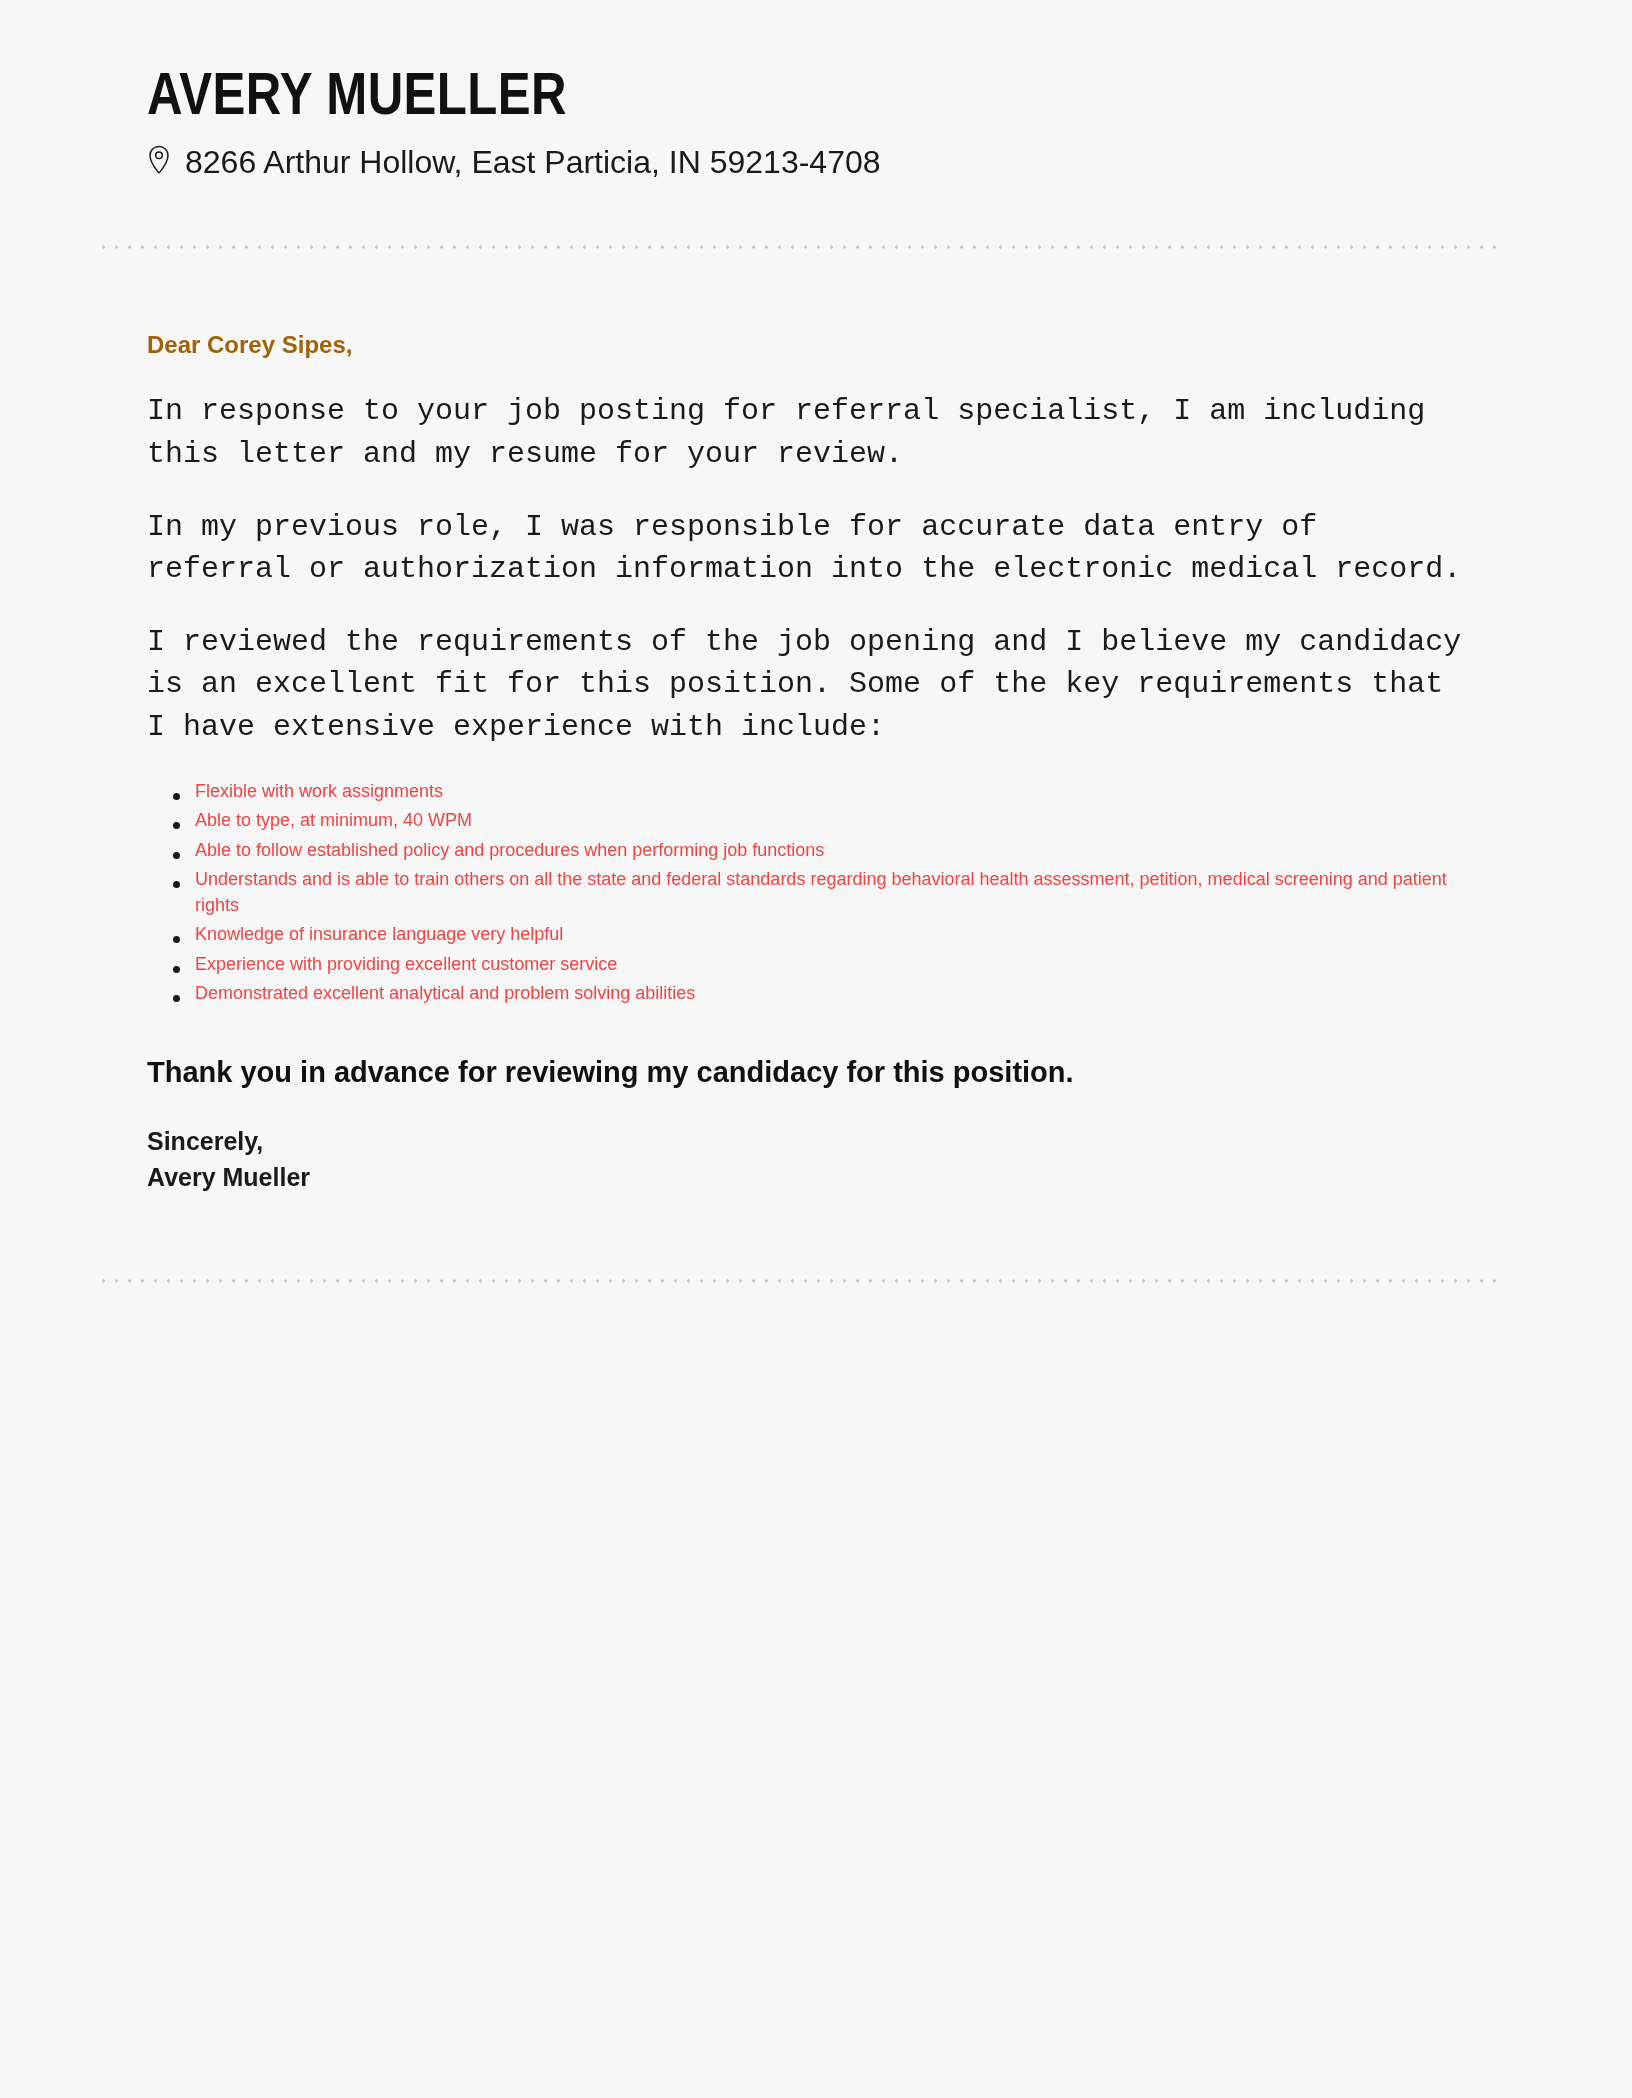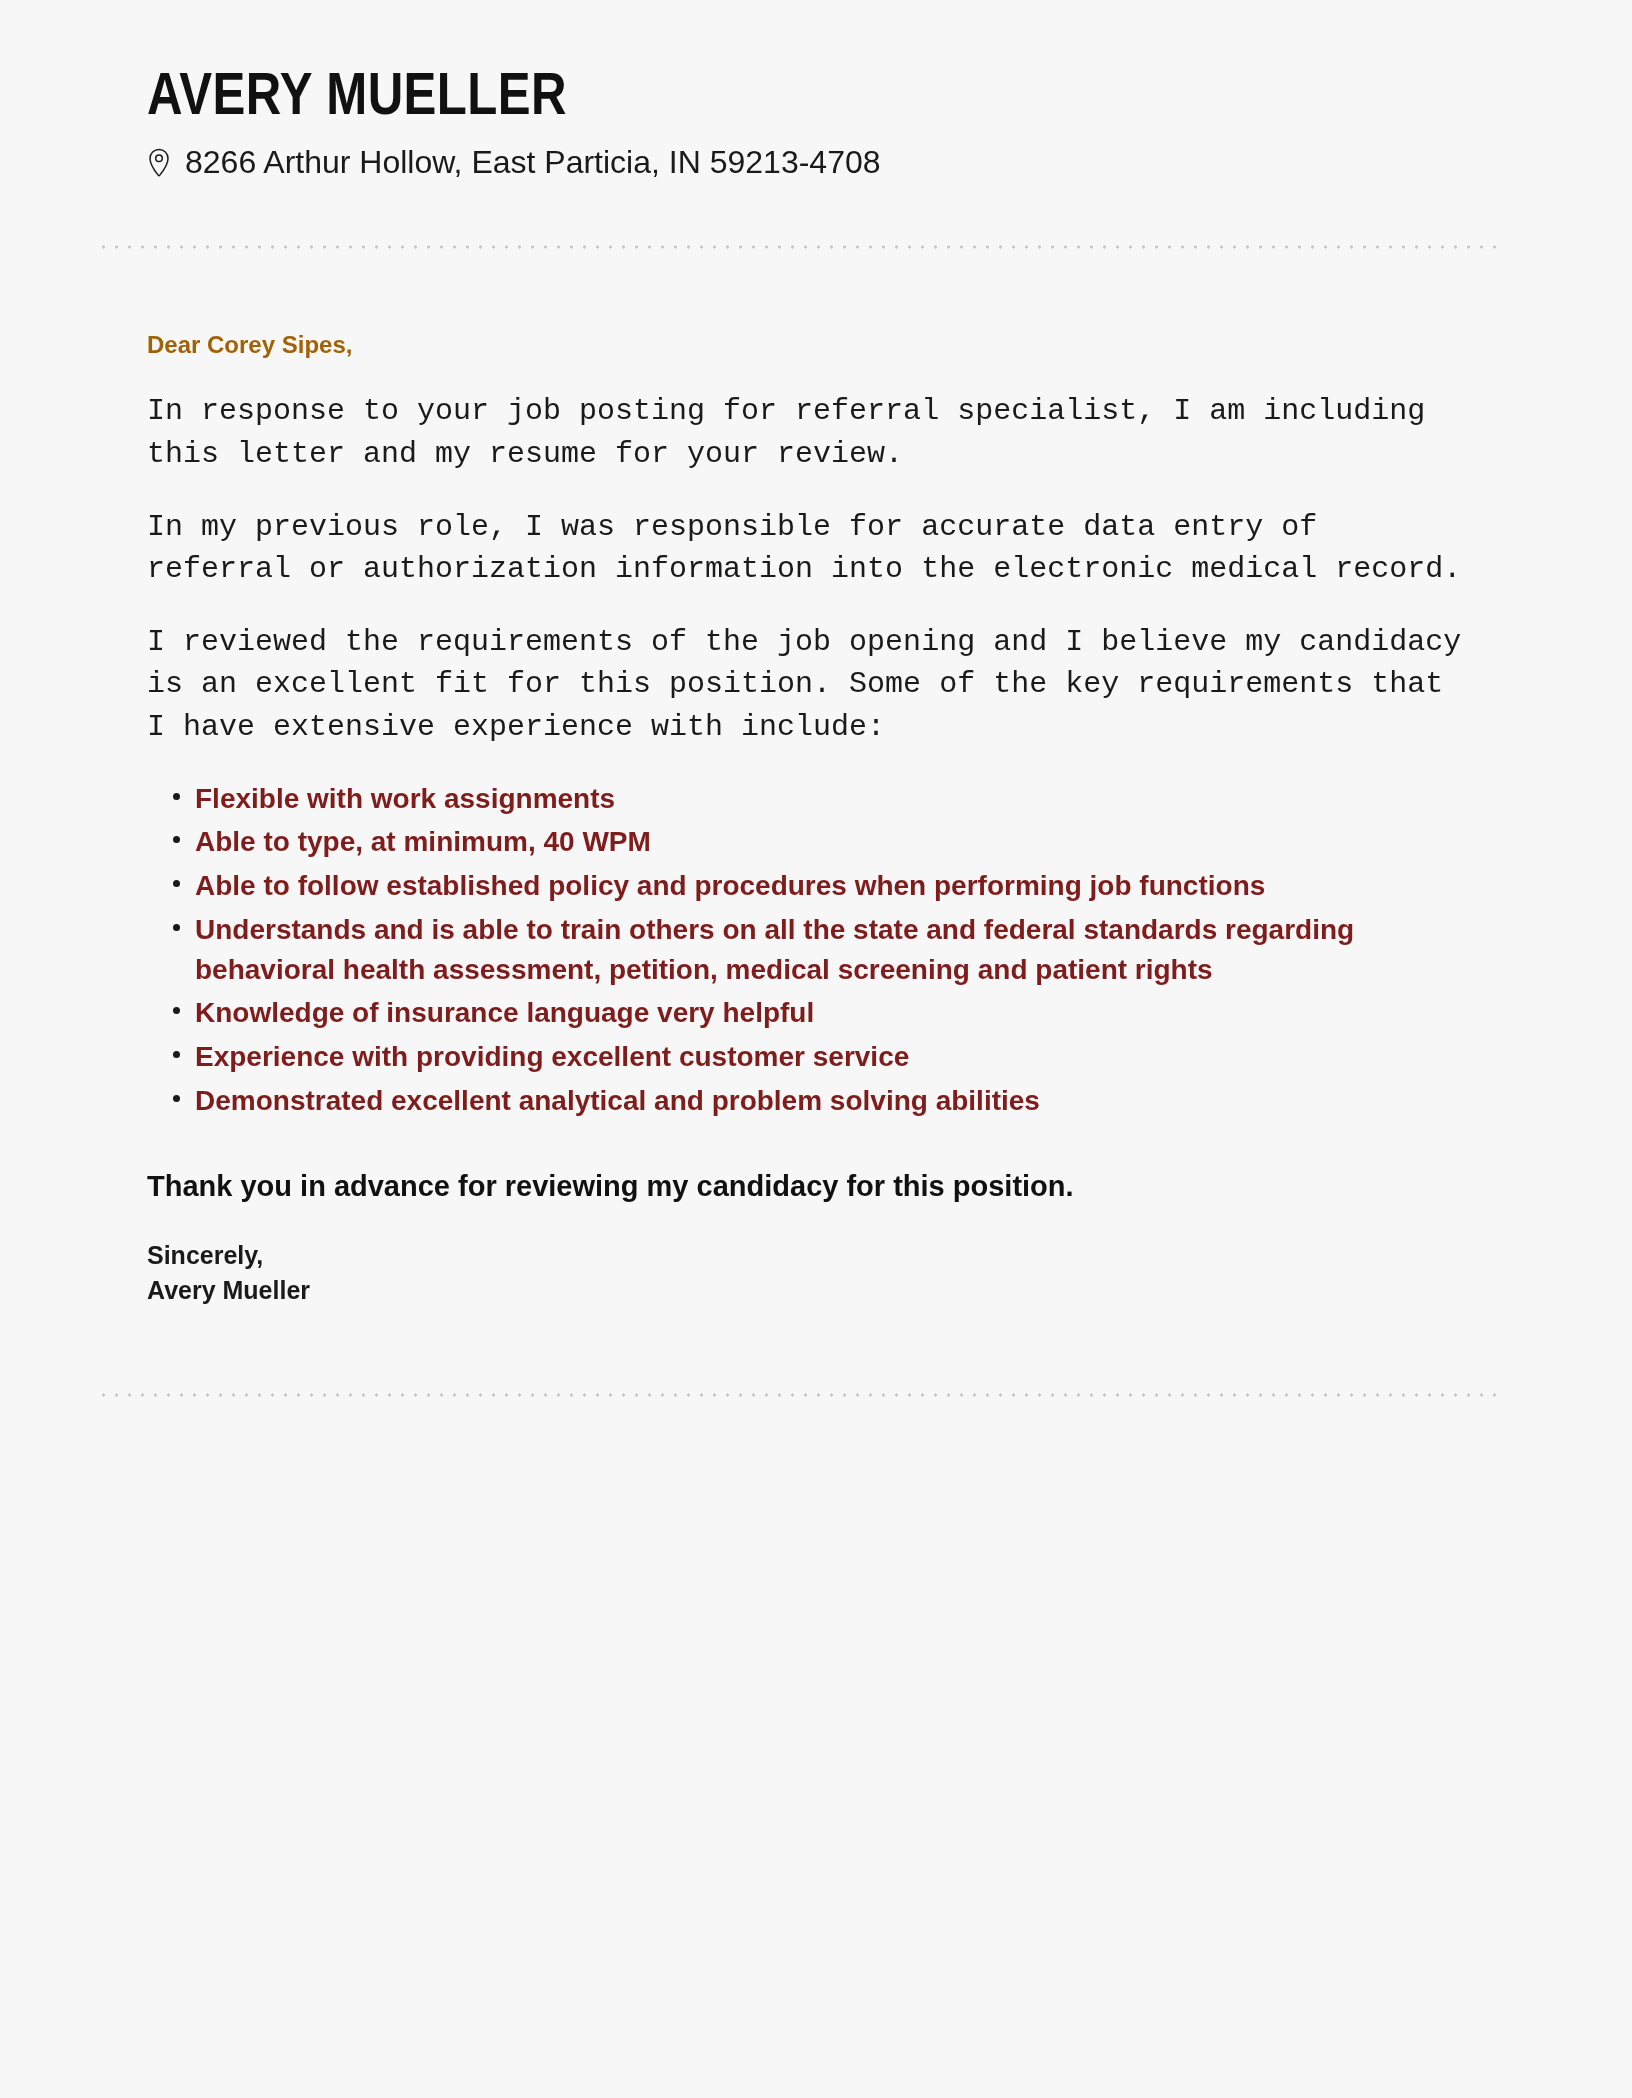--- a/index.html
+++ b/index.html
@@ -33,21 +33,21 @@
     letter-spacing: 0.5px;
     color: #111111;
     line-height: 1.08;
     margin: 0;
     transform: scaleX(0.82);
     transform-origin: left center;
     white-space: nowrap;
   }
   .contact-line {
     display: flex;
-    align-items: center;
+    align-items: flex-start;
     margin-top: 16px;
     gap: 14px;
   }
   .pin-icon {
     width: 24px;
     height: 30px;
     flex: 0 0 auto;
     display: block;
     margin-top: 2px;
   }
@@ -92,26 +92,25 @@
     font-family: Liberation Mono, monospace;
   }
   .req-list {
     list-style: none;
     margin: 30px 0 0 0;
     padding: 0;
     max-width: 1300px;
   }
   .req-item {
     position: relative;
-    font-size: 28px;
-    color: #7f1d1d;
+    font-size: 18px;
+    color: #ef4444;
     line-height: 1.42;
     padding-left: 48px;
     margin-bottom: 4px;
-    font-weight: bold;
   }
   .req-item::before {
     content: "";
     position: absolute;
     left: 26px;
     top: 14px;
     width: 7px;
     height: 7px;
     border-radius: 50%;
     background: #1a1a1a;

